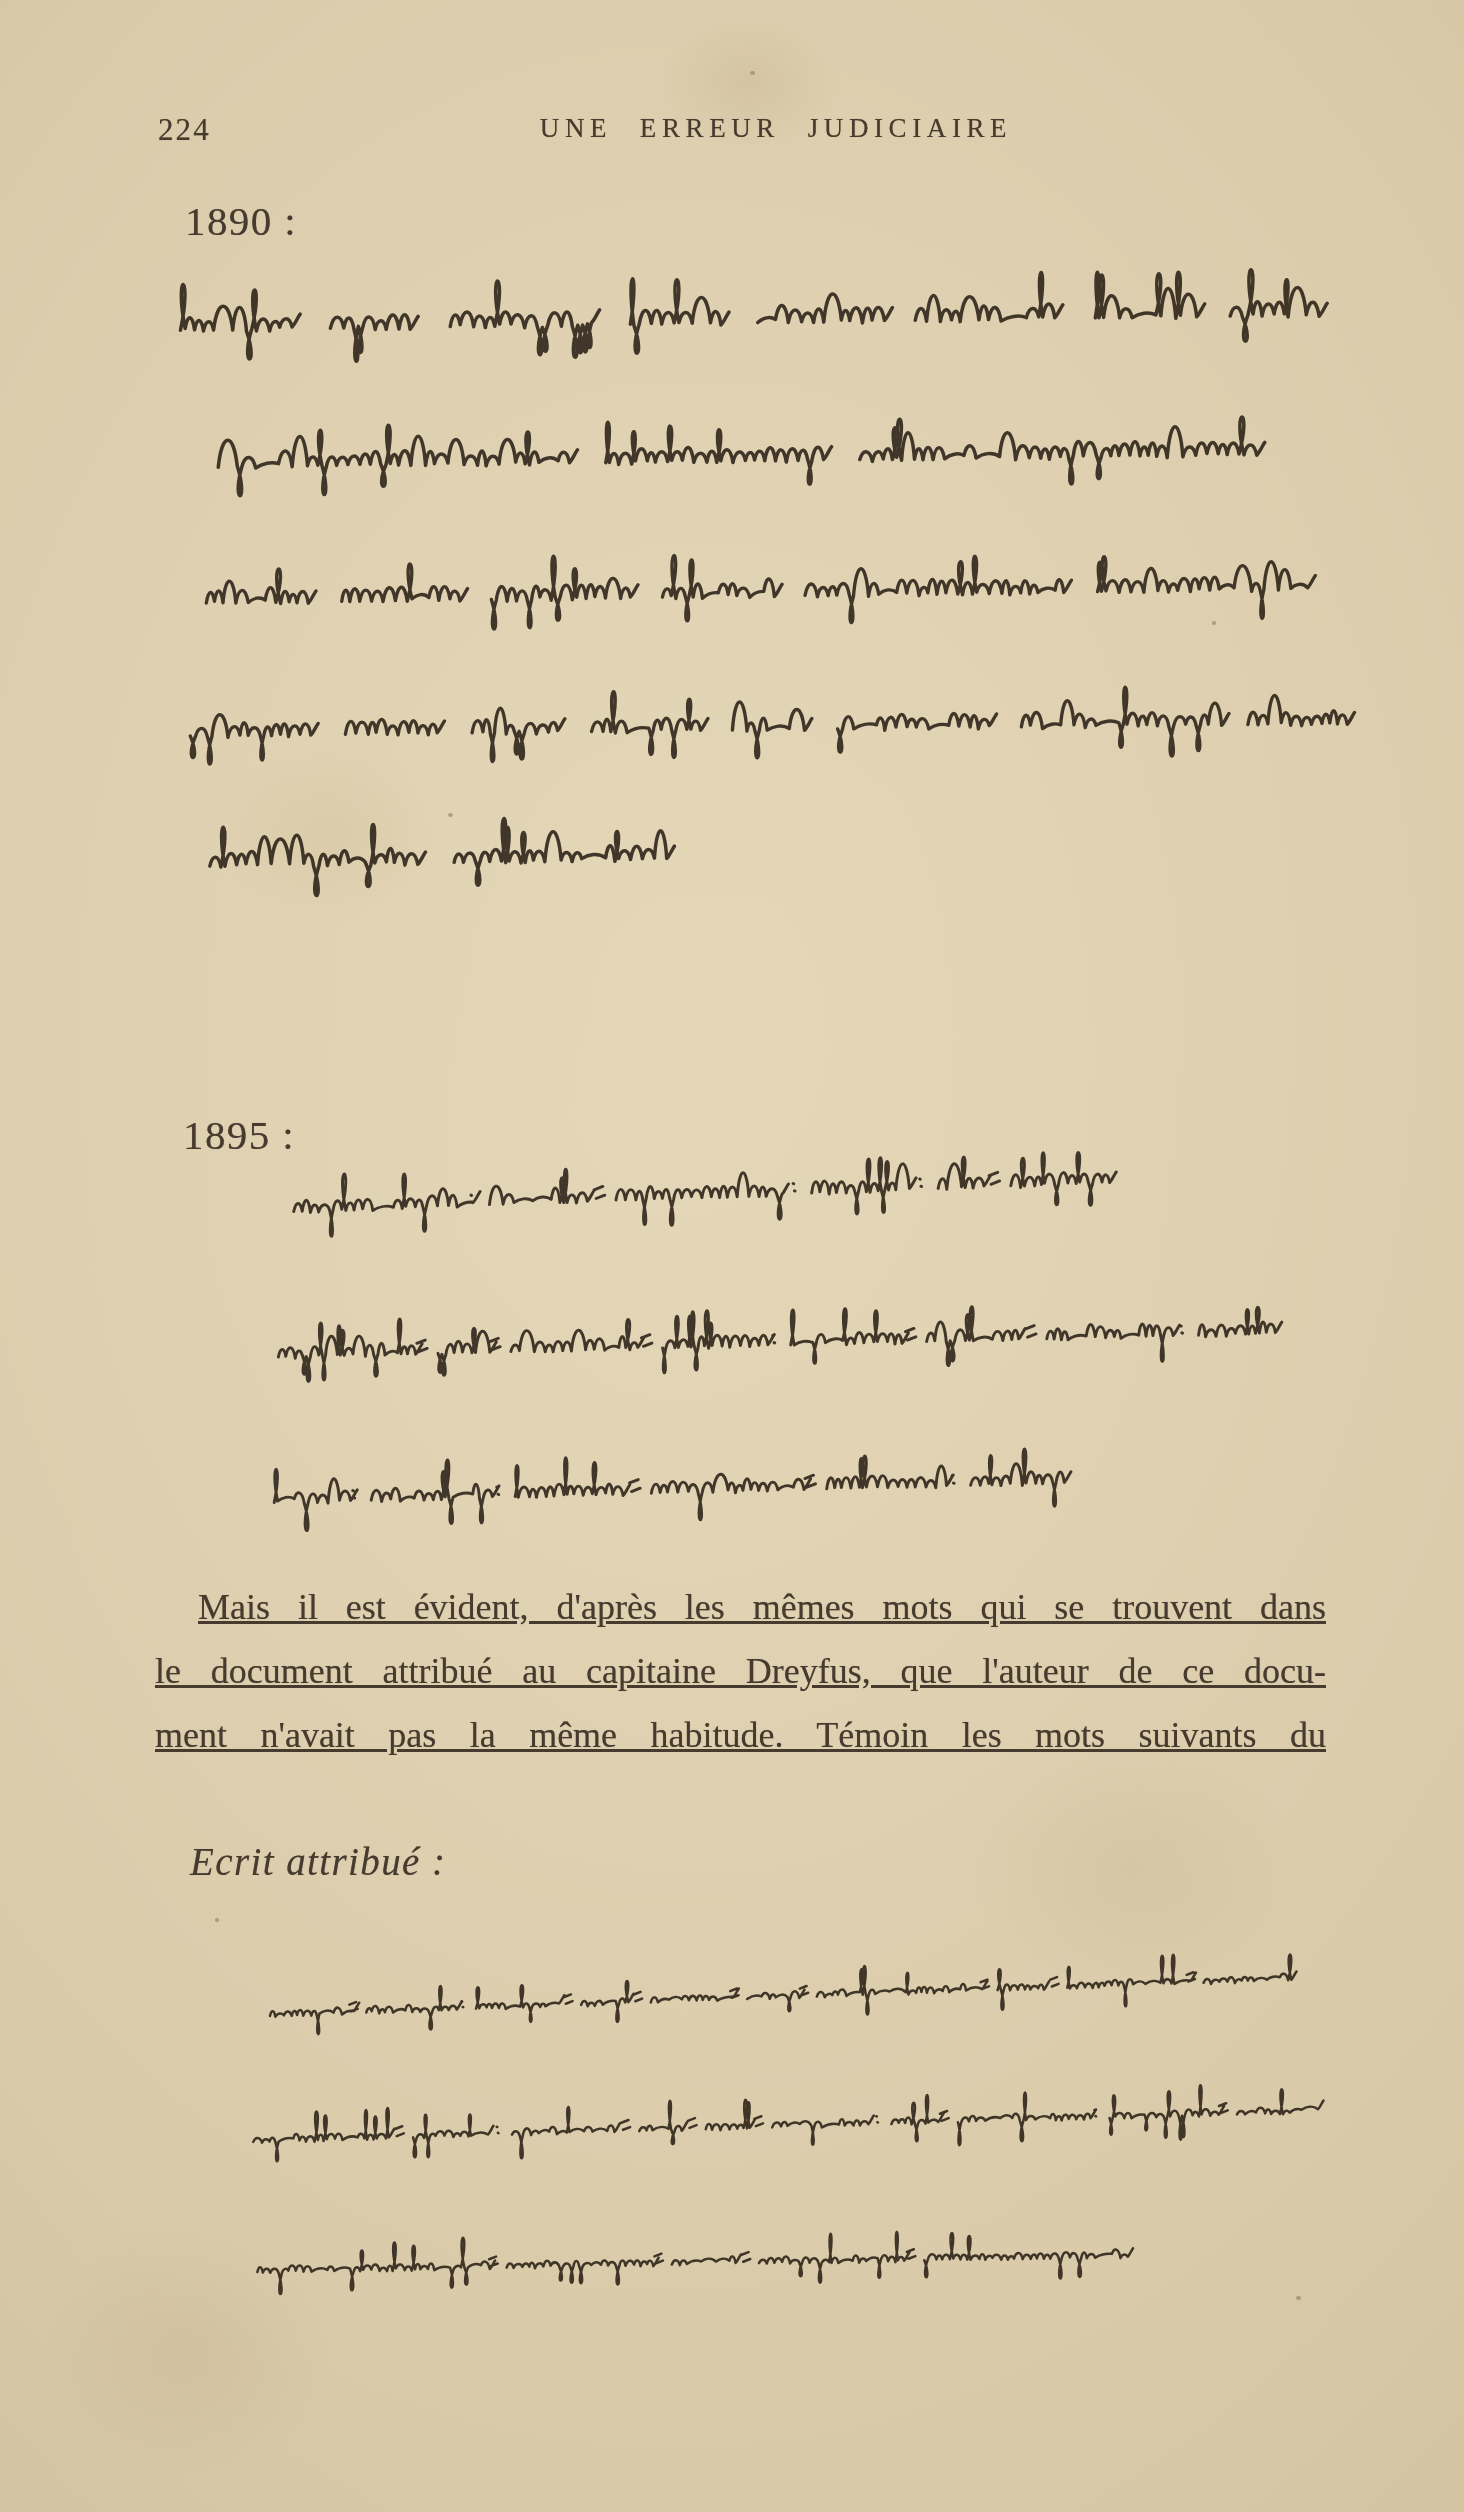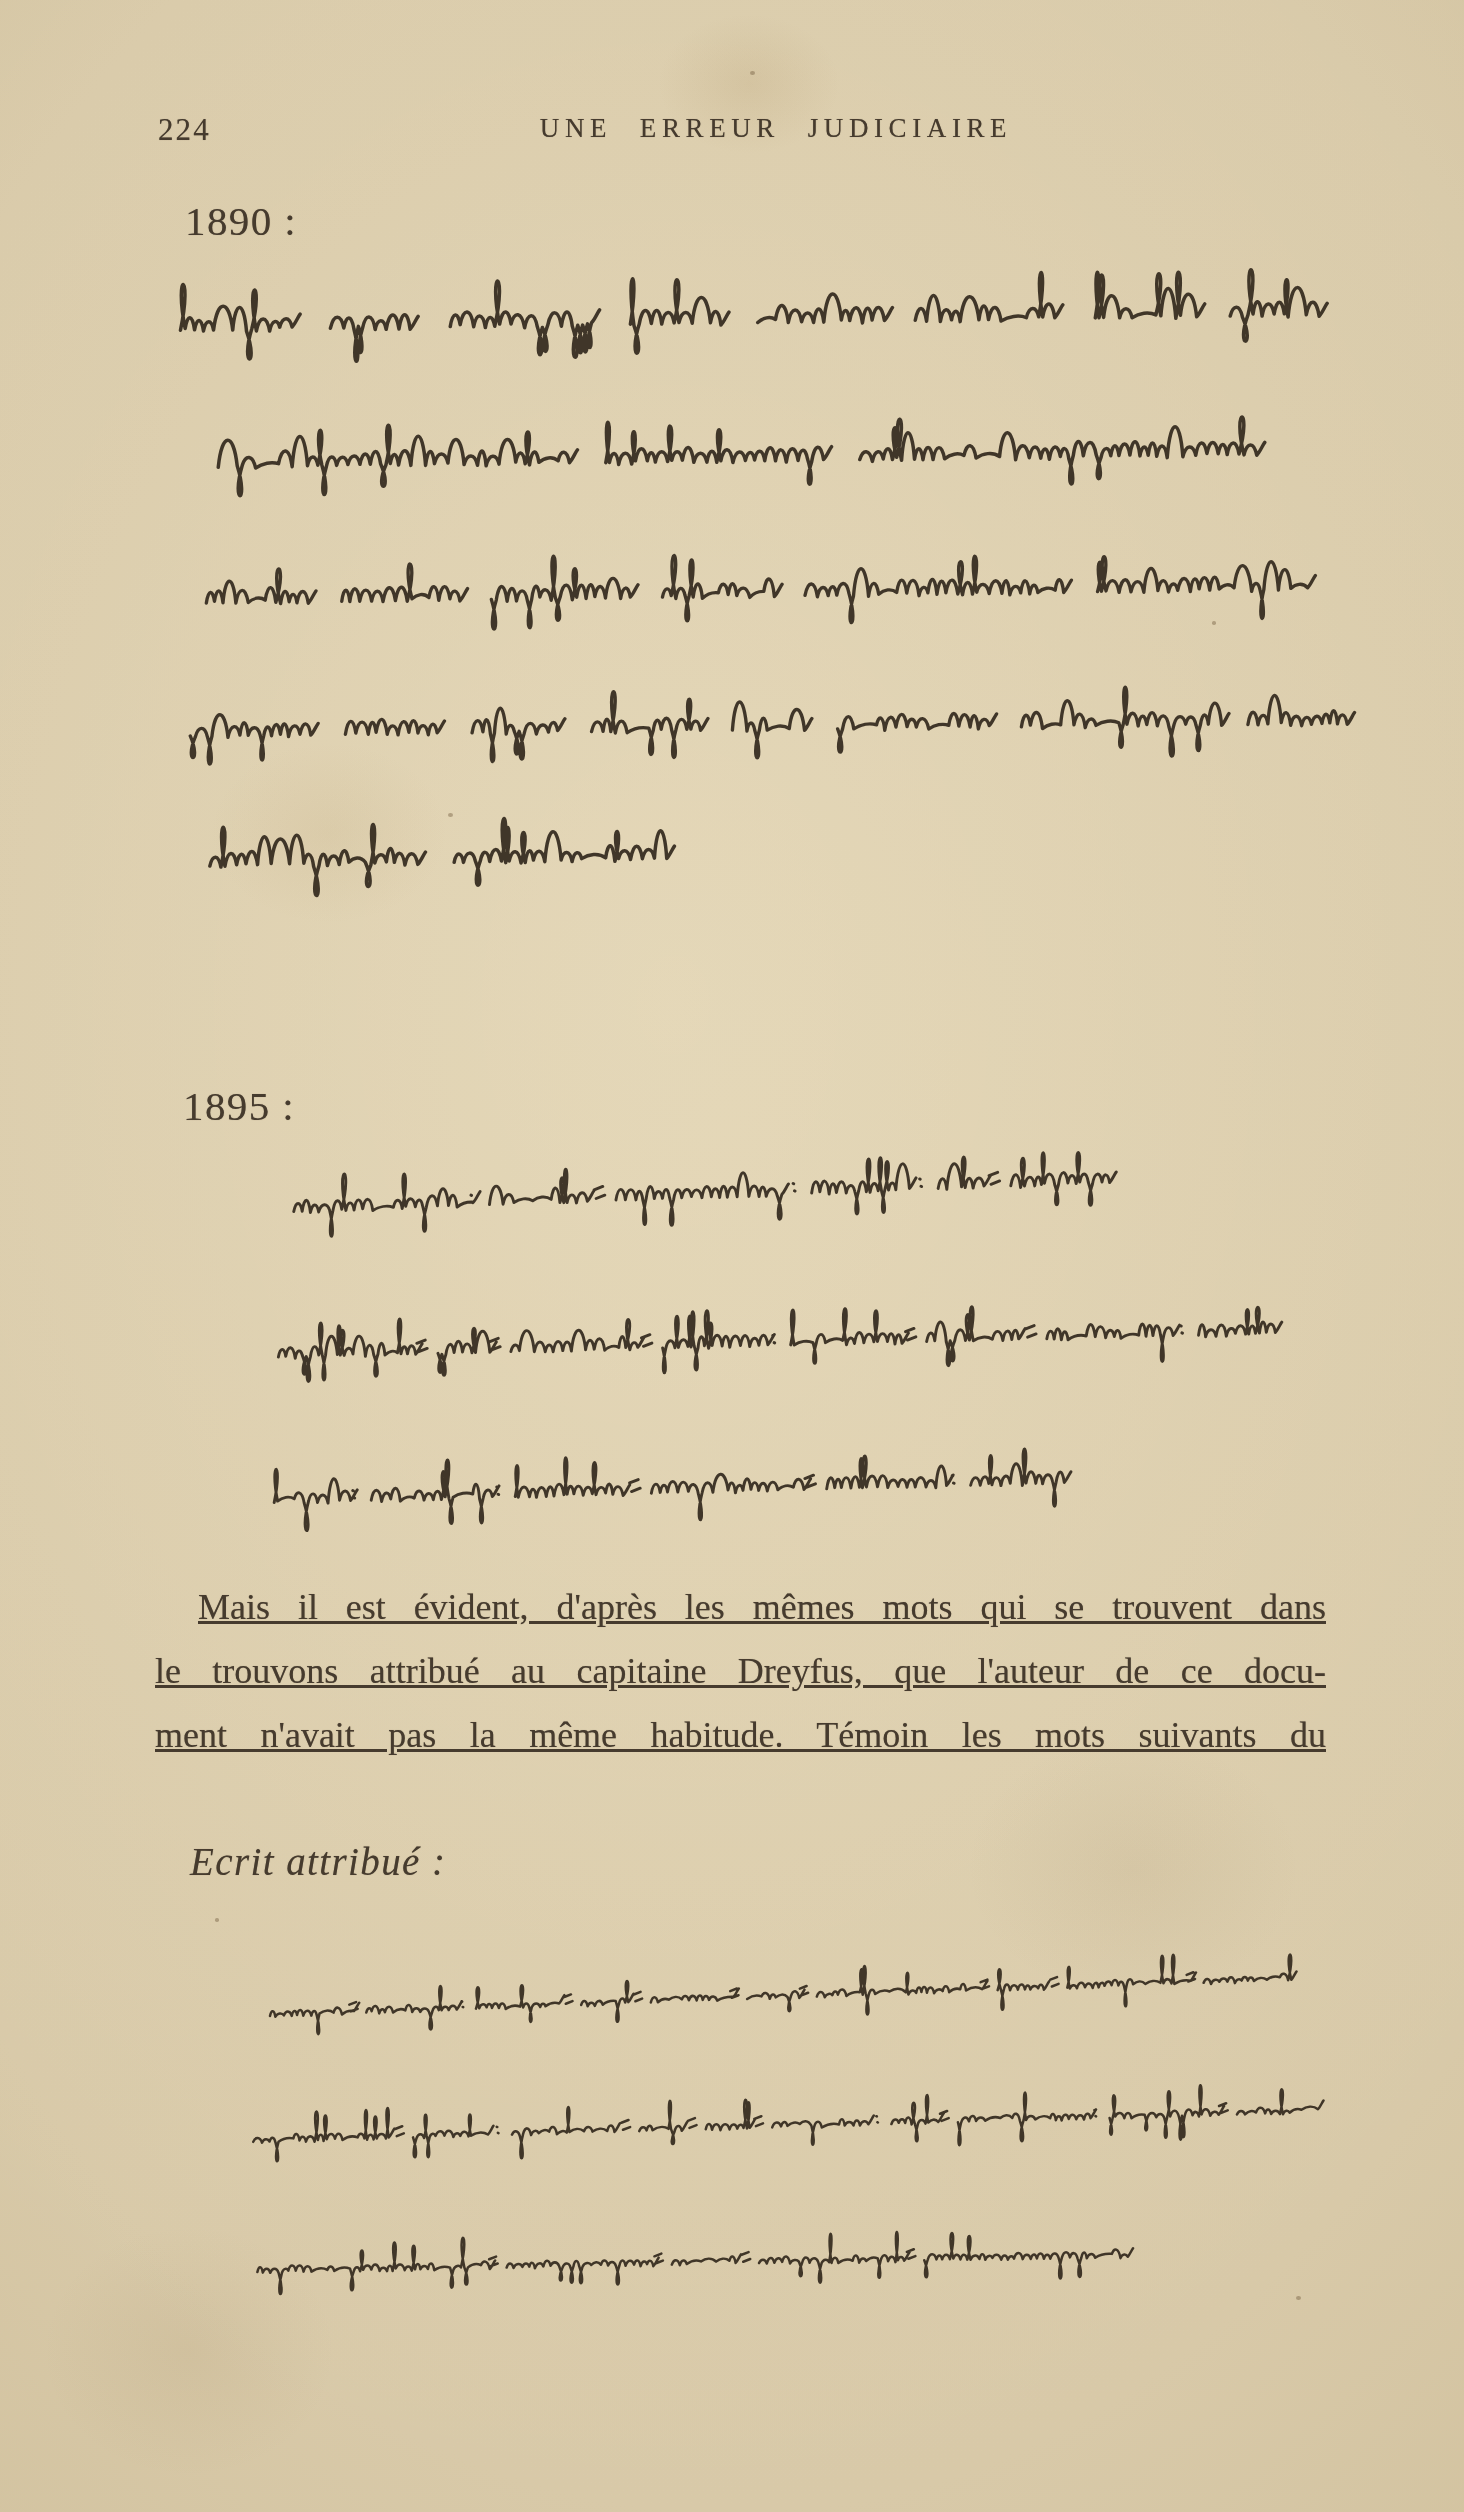--- a/index.html
+++ b/index.html
@@ -17,21 +17,21 @@
   .st2{left:210px;top:742px;width:238px;height:182px;background:radial-gradient(closest-side,rgba(160,128,76,.09),rgba(160,128,76,0));}
   .st3{left:965px;top:1735px;width:336px;height:266px;background:radial-gradient(closest-side,rgba(120,94,56,.07),rgba(120,94,56,0));}
   .st4{left:42px;top:2225px;width:294px;height:252px;background:radial-gradient(closest-side,rgba(130,102,60,.08),rgba(130,102,60,0));}
   .speck{position:absolute;width:4.9px;height:4.2px;border-radius:50%;background:rgba(104,82,52,.4);}
 
   .pagenum{position:absolute;left:158px;top:112px;font-size:31px;letter-spacing:2.1px;}
   .running-title{position:absolute;left:0;top:113px;width:100%;text-align:center;
     font-size:27px;letter-spacing:5.6px;word-spacing:15.4px;padding-left:44px;}
   .datelabel{position:absolute;font-size:41px;letter-spacing:1.4px;}
   .l1890{left:185px;top:197px;}
-  .l1895{left:183px;top:1082px;}
+  .l1895{left:183px;top:1111px;}
   .ecrit{position:absolute;left:190px;top:1839px;font-size:39px;font-style:italic;letter-spacing:1.4px;}
 
   .para{position:absolute;font-size:36px;line-height:64px;}
   .para1{left:157px;top:911px;width:1167px;}
   .para2{left:155px;top:1575px;width:1171px;text-decoration:underline;}
   .tline{white-space:normal;text-align:left;}
   .tline.just{text-align:justify;text-align-last:justify;}
   .tline.indent{text-indent:43px;}
 
   .print-soft{text-shadow:0 0 0.7px rgba(70,58,44,.55);}
@@ -55,21 +55,21 @@
   <div class="pagenum print-soft">224</div>
   <div class="running-title print-soft">UNE ERREUR JUDICIAIRE</div>
 
   <div class="datelabel l1890 print-soft">1890 :</div>
 
 
   <div class="datelabel l1895 print-soft">1895 :</div>
 
   <div class="para para2 print-soft">
       <div class="tline just indent">Mais il est évident, d'après les mêmes mots qui se trouvent dans</div>
-      <div class="tline just">le trouvons attribué au capitaine Dreyfus, que l'auteur de ce docu-</div>
+      <div class="tline just">le document attribué au capitaine Dreyfus, que l'auteur de ce docu-</div>
       <div class="tline just">ment n'avait pas la même habitude. Témoin les mots suivants du</div>
     </div>
 
   <div class="ecrit print-soft">Ecrit attribué :</div>
 
   <svg class="hwlayer" width="1464" height="2512" viewBox="0 0 2093 3591" aria-hidden="true">
       <g>
         <path d=" M258.0,472.0 C276.3,385.3 248.0,385.3 264.7,469.5 C268.0,448.6 275.1,448.6 278.1,471.4 C281.3,453.2 288.0,453.2 290.9,473.1 C294.5,455.6 302.1,455.6 305.3,471.7 C310.8,426.4 327.2,426.4 332.7,471.6 C336.7,428.5 348.5,428.5 352.4,473.2 C371.2,527.2 342.2,527.2 360.1,469.5 C377.9,395.5 350.4,395.5 366.6,473.0 C371.3,450.1 381.3,450.1 385.5,473.2 C389.1,456.1 396.7,456.1 399.9,467.6 C404.3,451.6 413.7,451.6 417.6,467.3 C422.2,462.7 425.6,453.5 429.1,448.9 M472.4,469.1 C477.2,448.2 487.3,448.2 491.5,468.7 C495.1,449.6 502.7,449.6 505.9,469.9 C521.8,532.3 497.2,532.3 512.4,466.5 C526.6,515.7 504.7,515.7 518.2,469.3 C522.8,447.4 532.4,447.4 536.4,470.9 C540.3,454.5 548.7,454.5 552.1,470.7 C556.7,443.6 566.4,443.6 570.4,470.3 C574.4,443.1 582.8,443.1 586.3,470.5 C590.9,465.9 594.3,456.7 597.8,452.1 M643.7,466.8 C647.3,445.3 654.8,445.3 657.9,464.0 C662.7,439.4 673.0,439.4 677.2,466.9 C681.4,446.5 690.2,446.5 693.9,468.2 C697.3,449.3 704.4,449.3 707.3,466.4 C726.5,380.7 696.9,380.7 714.3,463.2 C718.4,440.4 727.0,440.4 730.6,463.0 C735.4,444.6 745.7,444.6 750.0,468.5 C754.6,445.6 764.2,445.6 768.2,467.1 C785.7,520.2 758.7,520.2 775.4,468.0 C794.4,514.2 765.0,514.2 783.2,464.4 C788.0,441.1 798.3,441.1 802.6,466.3 C806.5,439.2 814.7,439.2 818.1,466.0 C837.4,525.7 807.5,525.7 826.0,464.9 C843.2,517.3 816.6,517.3 833.0,464.6 C850.0,516.1 823.8,516.1 840.0,462.8 C854.0,508.2 832.3,508.2 845.7,461.3 C850.3,456.7 853.8,447.5 857.2,442.9 M901.2,463.3 C915.5,376.4 893.4,376.4 906.4,465.5 C924.9,518.4 896.3,518.4 914.0,462.7 C918.3,437.7 927.4,437.7 931.2,462.3 C934.9,437.3 942.8,437.3 946.0,463.1 C950.5,441.5 959.9,441.5 963.8,461.5 C982.9,379.3 953.3,379.3 970.7,461.0 C975.5,441.6 985.5,441.6 989.6,462.0 C994.9,413.0 1010.5,413.0 1015.7,461.3 C1019.4,439.4 1027.4,439.4 1030.7,464.5 C1035.3,459.9 1038.7,450.7 1042.2,446.1 M1083.3,460.9 C1090.9,454.0 1101.1,451.7 1108.7,456.5 C1113.3,429.1 1123.0,429.1 1127.0,460.9 C1131.7,437.2 1141.8,437.2 1146.0,459.9 C1150.3,442.9 1159.3,442.9 1163.1,460.9 C1166.7,435.1 1174.4,435.1 1177.7,460.4 C1182.7,407.2 1197.8,407.2 1202.8,457.2 C1205.8,439.0 1212.2,439.0 1214.8,458.2 C1219.4,433.3 1229.0,433.3 1233.0,461.5 C1236.5,434.2 1243.8,434.2 1246.8,457.3 C1251.2,433.3 1260.5,433.3 1264.4,458.0 C1269.0,453.4 1272.5,444.2 1275.9,439.6 M1308.5,457.8 C1312.5,435.0 1321.2,435.0 1324.7,459.1 C1328.7,410.0 1340.5,410.0 1344.4,459.5 C1348.4,437.5 1356.9,437.5 1360.4,457.1 C1363.5,440.2 1370.0,440.2 1372.7,459.7 C1378.0,412.5 1394.1,412.5 1399.5,457.1 C1402.9,430.7 1410.2,430.7 1413.2,456.8 C1417.7,433.3 1427.2,433.3 1431.1,458.9 C1442.0,452.0 1456.5,449.7 1467.4,453.9 C1471.8,436.9 1481.1,436.9 1485.0,452.8 C1500.6,368.1 1476.5,368.1 1490.7,453.0 C1495.0,428.0 1504.2,428.0 1508.0,454.0 C1512.6,449.4 1516.0,440.2 1519.5,435.6 M1565.9,454.3 C1580.4,367.6 1558.1,367.6 1571.2,454.0 C1589.5,372.9 1561.2,372.9 1577.8,453.6 C1582.4,412.3 1596.1,412.3 1600.7,454.2 C1605.1,437.1 1614.5,437.1 1618.4,454.1 C1628.6,447.2 1642.3,444.9 1652.5,450.1 C1672.1,371.2 1641.8,371.2 1659.6,451.4 C1663.9,398.9 1676.7,398.9 1681.0,455.0 C1699.3,368.0 1671.0,368.0 1687.6,450.5 C1692.3,410.0 1706.1,410.0 1710.8,452.8 C1715.4,448.2 1718.8,439.0 1722.3,434.4 M1758.8,451.7 C1763.2,434.7 1772.4,434.7 1776.3,453.3 C1795.7,499.5 1765.6,499.5 1784.2,450.0 C1804.0,364.4 1773.5,364.4 1791.4,448.7 C1794.6,424.8 1801.5,424.8 1804.3,451.7 C1808.6,429.3 1817.8,429.3 1821.6,448.7 C1825.2,426.5 1832.9,426.5 1836.1,448.4 C1851.0,382.8 1828.0,382.8 1841.5,453.1 C1846.7,397.6 1862.3,397.6 1867.5,449.8 C1872.1,425.8 1881.9,425.8 1885.9,451.9 C1890.5,447.3 1894.0,438.1 1897.4,433.5" class="hw" stroke-width="5"></path>
         <path d=" M312.0,668.0 C317.4,616.9 333.6,616.9 339.1,665.6 C357.0,723.0 329.3,723.0 346.4,664.9 C351.2,649.5 361.2,649.5 365.4,668.9 C375.2,662.0 388.3,659.7 398.2,662.8 C403.0,637.8 413.4,637.8 417.7,667.1 C422.1,609.6 435.3,609.6 439.6,665.6 C443.3,649.0 451.1,649.0 454.4,664.9 C470.3,598.5 445.7,598.5 460.2,665.0 C475.9,720.6 451.6,720.6 466.6,666.8 C470.3,648.8 478.1,648.8 481.3,665.2 C485.3,650.1 493.9,650.1 497.4,664.0 C501.7,647.8 510.8,647.8 514.6,663.7 C518.3,644.0 526.2,644.0 529.4,663.5 C533.1,639.2 540.8,639.2 544.1,662.9 C562.8,705.6 533.9,705.6 551.7,664.7 C568.9,589.4 542.3,589.4 558.0,662.4 C560.9,645.1 567.2,645.1 569.8,664.5 C574.2,637.5 583.5,637.5 587.4,665.2 C591.6,609.8 604.2,609.8 608.4,665.2 C611.6,639.2 618.3,639.2 621.1,662.7 C625.9,644.5 636.1,644.5 640.4,661.8 C645.0,616.4 658.9,616.4 663.5,664.0 C668.3,647.5 678.5,647.5 682.7,665.1 C685.8,637.9 692.3,637.9 695.0,665.8 C699.6,648.2 709.4,648.2 713.4,663.4 C718.2,616.8 732.5,616.8 737.3,660.5 C740.7,642.8 747.8,642.8 750.8,662.9 C767.9,602.2 741.5,602.2 757.0,664.5 C760.4,640.6 767.5,640.6 770.4,660.8 C778.7,653.9 789.6,651.6 797.9,658.6 C801.9,641.9 810.5,641.9 814.1,661.3 C818.7,656.7 822.1,647.5 825.6,642.9 M866.1,661.3 C880.5,584.2 858.2,584.2 871.3,661.0 C874.6,643.6 881.6,643.6 884.5,663.9 C889.1,642.8 899.0,642.8 903.1,663.3 C917.5,602.6 895.3,602.6 908.4,658.7 C912.6,635.6 921.6,635.6 925.4,658.7 C928.2,642.8 934.3,642.8 936.9,660.5 C941.3,640.9 950.6,640.9 954.5,659.7 C970.9,592.5 945.5,592.5 960.4,657.9 C964.2,641.9 972.2,641.9 975.5,657.7 C979.6,632.9 988.3,632.9 991.9,660.8 C996.6,643.5 1006.5,643.5 1010.6,660.6 C1014.1,640.0 1021.6,640.0 1024.7,660.7 C1040.9,599.0 1015.9,599.0 1030.6,658.6 C1034.9,637.4 1044.0,637.4 1047.8,661.1 C1052.3,641.6 1061.8,641.6 1065.7,658.2 C1069.0,643.2 1075.9,643.2 1078.8,657.4 C1082.4,640.8 1090.1,640.8 1093.3,658.6 C1097.1,633.9 1105.3,633.9 1108.7,658.7 C1112.6,637.5 1120.7,637.5 1124.1,660.5 C1128.3,635.6 1137.3,635.6 1141.0,658.2 C1144.4,639.2 1151.4,639.2 1154.4,655.8 C1169.2,703.4 1146.3,703.4 1160.4,659.9 C1164.6,632.7 1173.6,632.7 1177.3,656.9 C1181.9,652.3 1185.3,643.1 1188.8,638.5 M1229.2,656.8 C1233.7,641.4 1243.3,641.4 1247.2,659.5 C1251.1,641.6 1259.3,641.6 1262.7,656.0 C1266.0,636.5 1273.0,636.5 1275.9,656.8 C1292.5,596.8 1266.9,596.8 1281.9,653.6 C1301.2,580.2 1271.4,580.2 1288.9,658.0 C1292.6,605.5 1303.7,605.5 1307.4,656.4 C1310.4,636.3 1316.9,636.3 1319.5,657.0 C1323.1,633.8 1330.7,633.8 1333.9,656.9 C1338.0,634.3 1346.8,634.3 1350.4,655.8 C1358.7,648.9 1369.8,646.6 1378.1,651.0 C1382.4,631.9 1391.6,631.9 1395.4,654.7 C1405.5,647.8 1418.9,645.5 1429.0,652.5 C1433.6,606.3 1447.4,606.3 1452.0,657.1 C1456.9,630.8 1467.2,630.8 1471.5,654.2 C1475.6,633.6 1484.3,633.6 1487.9,654.8 C1491.0,637.2 1497.5,637.2 1500.2,656.4 C1504.1,633.6 1512.5,633.6 1515.9,652.5 C1519.0,637.0 1525.3,637.0 1528.0,655.5 C1544.0,704.8 1519.3,704.8 1534.5,650.7 C1538.1,624.3 1545.6,624.3 1548.8,651.4 C1553.4,626.5 1563.2,626.5 1567.2,650.2 C1584.0,694.9 1558.1,694.9 1574.1,653.6 C1577.6,637.5 1585.0,637.5 1588.0,651.4 C1590.9,632.5 1597.1,632.5 1599.7,651.1 C1603.6,629.1 1612.0,629.1 1615.4,650.5 C1619.0,624.7 1626.6,624.7 1629.7,651.6 C1632.7,634.9 1638.9,634.9 1641.5,650.7 C1644.6,627.0 1651.1,627.0 1653.7,652.1 C1657.5,632.5 1665.4,632.5 1668.7,654.1 C1673.2,595.5 1686.7,595.5 1691.1,652.8 C1695.7,634.6 1705.5,634.6 1709.5,650.7 C1713.5,627.7 1722.0,627.7 1725.5,648.2 C1729.6,627.0 1738.1,627.0 1741.6,648.5 C1744.8,630.6 1751.6,630.6 1754.4,649.8 C1758.6,627.9 1767.6,627.9 1771.3,648.8 C1791.1,578.0 1760.5,578.0 1778.5,650.2 C1783.0,631.2 1792.7,631.2 1796.7,650.7 C1801.3,646.1 1804.7,636.9 1808.2,632.3" class="hw" stroke-width="5"></path>
         <path d=" M295.0,862.0 C297.9,842.2 304.0,842.2 306.6,859.5 C309.6,839.3 316.1,839.3 318.8,861.7 C322.5,820.5 333.5,820.5 337.2,862.0 C341.6,838.1 351.0,838.1 354.9,861.3 C362.2,854.7 371.9,852.5 379.1,857.9 C382.9,833.5 391.0,833.5 394.3,861.1 C413.3,797.2 384.0,797.2 401.2,862.8 C404.3,839.9 410.7,839.9 413.4,860.2 C416.2,845.9 422.0,845.9 424.5,861.7 C428.5,840.1 437.1,840.1 440.7,862.3 C445.1,857.9 448.4,849.1 451.7,844.7 M488.6,859.5 C491.4,838.2 497.6,838.2 500.1,860.0 C503.6,835.5 511.2,835.5 514.3,859.5 C518.5,838.3 527.5,838.3 531.3,859.2 C535.3,840.4 544.0,840.4 547.6,859.9 C552.0,833.7 561.4,833.7 565.3,858.6 C569.6,832.8 578.5,832.8 582.2,859.5 C600.8,789.1 572.1,789.1 589.0,855.9 C596.3,849.3 606.0,847.1 613.2,854.1 C616.7,832.8 624.2,832.8 627.3,858.2 C631.2,832.4 639.7,832.4 643.2,855.9 C646.7,840.9 654.3,840.9 657.4,859.0 C661.8,854.6 665.1,845.8 668.4,841.4 M702.5,856.8 C719.6,913.4 693.2,913.4 709.5,857.8 C713.4,831.7 721.6,831.7 725.0,859.4 C728.4,835.2 735.5,835.2 738.4,859.0 C742.3,839.9 750.6,839.9 754.0,858.8 C768.9,910.4 745.9,910.4 760.1,856.8 C763.0,832.3 769.2,832.3 771.8,853.6 C775.8,838.9 784.4,838.9 788.0,858.0 C804.4,774.6 779.0,774.6 794.0,854.5 C811.2,897.6 784.6,897.6 801.0,852.9 C805.3,830.2 814.4,830.2 818.2,857.3 C835.2,798.7 809.0,798.7 824.4,853.6 C827.8,830.5 834.9,830.5 837.9,855.6 C841.0,829.7 847.6,829.7 850.4,852.8 C854.2,833.2 862.2,833.2 865.6,854.9 C869.9,817.2 882.9,817.2 887.3,855.6 C890.7,835.9 898.1,835.9 901.1,853.5 C905.5,849.1 908.8,840.3 912.1,835.9 M947.1,853.6 C950.2,838.1 956.8,838.1 959.6,851.3 C977.9,774.3 949.5,774.3 966.2,855.5 C969.5,837.1 976.4,837.1 979.3,851.0 C994.0,899.7 971.2,899.7 985.3,851.2 C1000.9,782.9 976.7,782.9 991.0,853.4 C994.3,828.2 1001.3,828.2 1004.2,855.2 C1011.1,848.6 1020.3,846.4 1027.1,847.3 C1030.6,830.6 1038.0,830.6 1041.0,849.9 C1044.1,828.8 1050.6,828.8 1053.3,851.4 C1058.0,836.8 1067.8,836.8 1071.9,854.0 C1077.9,847.4 1085.9,845.2 1091.9,845.4 C1095.7,820.6 1103.7,820.6 1107.1,852.8 C1111.5,848.4 1114.8,839.6 1118.1,835.2 M1150.9,851.0 C1155.3,829.1 1164.7,829.1 1168.6,853.1 C1172.5,835.6 1180.6,835.6 1184.0,851.4 C1187.1,834.6 1193.6,834.6 1196.3,850.7 C1200.7,828.9 1210.1,828.9 1213.9,848.9 C1229.2,903.1 1205.6,903.1 1220.2,851.9 C1224.5,800.0 1237.4,800.0 1241.7,852.4 C1245.3,828.2 1253.0,828.2 1256.2,849.4 C1263.9,842.8 1274.2,840.6 1281.9,846.8 C1285.5,823.2 1293.1,823.2 1296.3,847.8 C1300.7,822.9 1310.0,822.9 1313.9,851.5 C1317.0,836.5 1323.7,836.5 1326.5,847.4 C1329.7,821.5 1336.6,821.5 1339.5,849.6 C1342.7,824.8 1349.5,824.8 1352.3,847.3 C1356.5,822.8 1365.6,822.8 1369.3,849.2 C1388.0,787.5 1359.1,787.5 1376.1,850.1 C1379.7,827.0 1387.2,827.0 1390.3,849.3 C1406.9,777.6 1381.3,777.6 1396.4,846.5 C1400.8,831.4 1410.3,831.4 1414.2,848.5 C1418.8,824.1 1428.4,824.1 1432.4,848.2 C1435.3,823.7 1441.2,823.7 1443.7,850.1 C1447.6,834.6 1455.8,834.6 1459.2,847.5 C1462.4,824.2 1469.2,824.2 1472.1,849.0 C1475.0,832.7 1481.2,832.7 1483.8,847.1 C1491.2,840.5 1501.1,838.3 1508.5,843.7 C1511.5,823.2 1518.0,823.2 1520.7,846.9 C1525.1,842.5 1528.4,833.7 1531.7,829.3 M1569.1,845.7 C1584.4,789.6 1560.8,789.6 1574.7,845.1 C1592.6,779.5 1564.8,779.5 1581.2,844.7 C1585.9,824.8 1595.7,824.8 1599.9,846.8 C1604.1,822.7 1613.2,822.7 1616.9,846.1 C1621.5,826.5 1631.3,826.5 1635.3,846.6 C1639.4,801.8 1651.4,801.8 1655.4,844.1 C1659.2,824.9 1667.3,824.9 1670.6,846.2 C1673.9,831.3 1680.8,831.3 1683.7,843.9 C1688.2,820.9 1697.8,820.9 1701.8,845.7 C1704.9,822.0 1711.6,822.0 1714.3,841.7 C1718.1,820.0 1726.1,820.0 1729.5,843.6 C1732.9,819.1 1740.0,819.1 1743.0,842.0 C1749.4,835.4 1757.9,833.2 1764.3,840.2 C1769.3,797.1 1784.3,797.1 1789.4,845.2 C1792.4,830.7 1798.7,830.7 1801.4,843.2 C1815.0,897.9 1794.0,897.9 1806.9,842.4 C1811.1,789.6 1823.5,789.6 1827.7,843.4 C1831.2,804.8 1841.9,804.8 1845.4,841.1 C1852.6,834.5 1862.3,832.3 1869.5,840.2 C1873.9,835.8 1877.2,827.0 1880.5,822.6" class="hw" stroke-width="4.8"></path>

